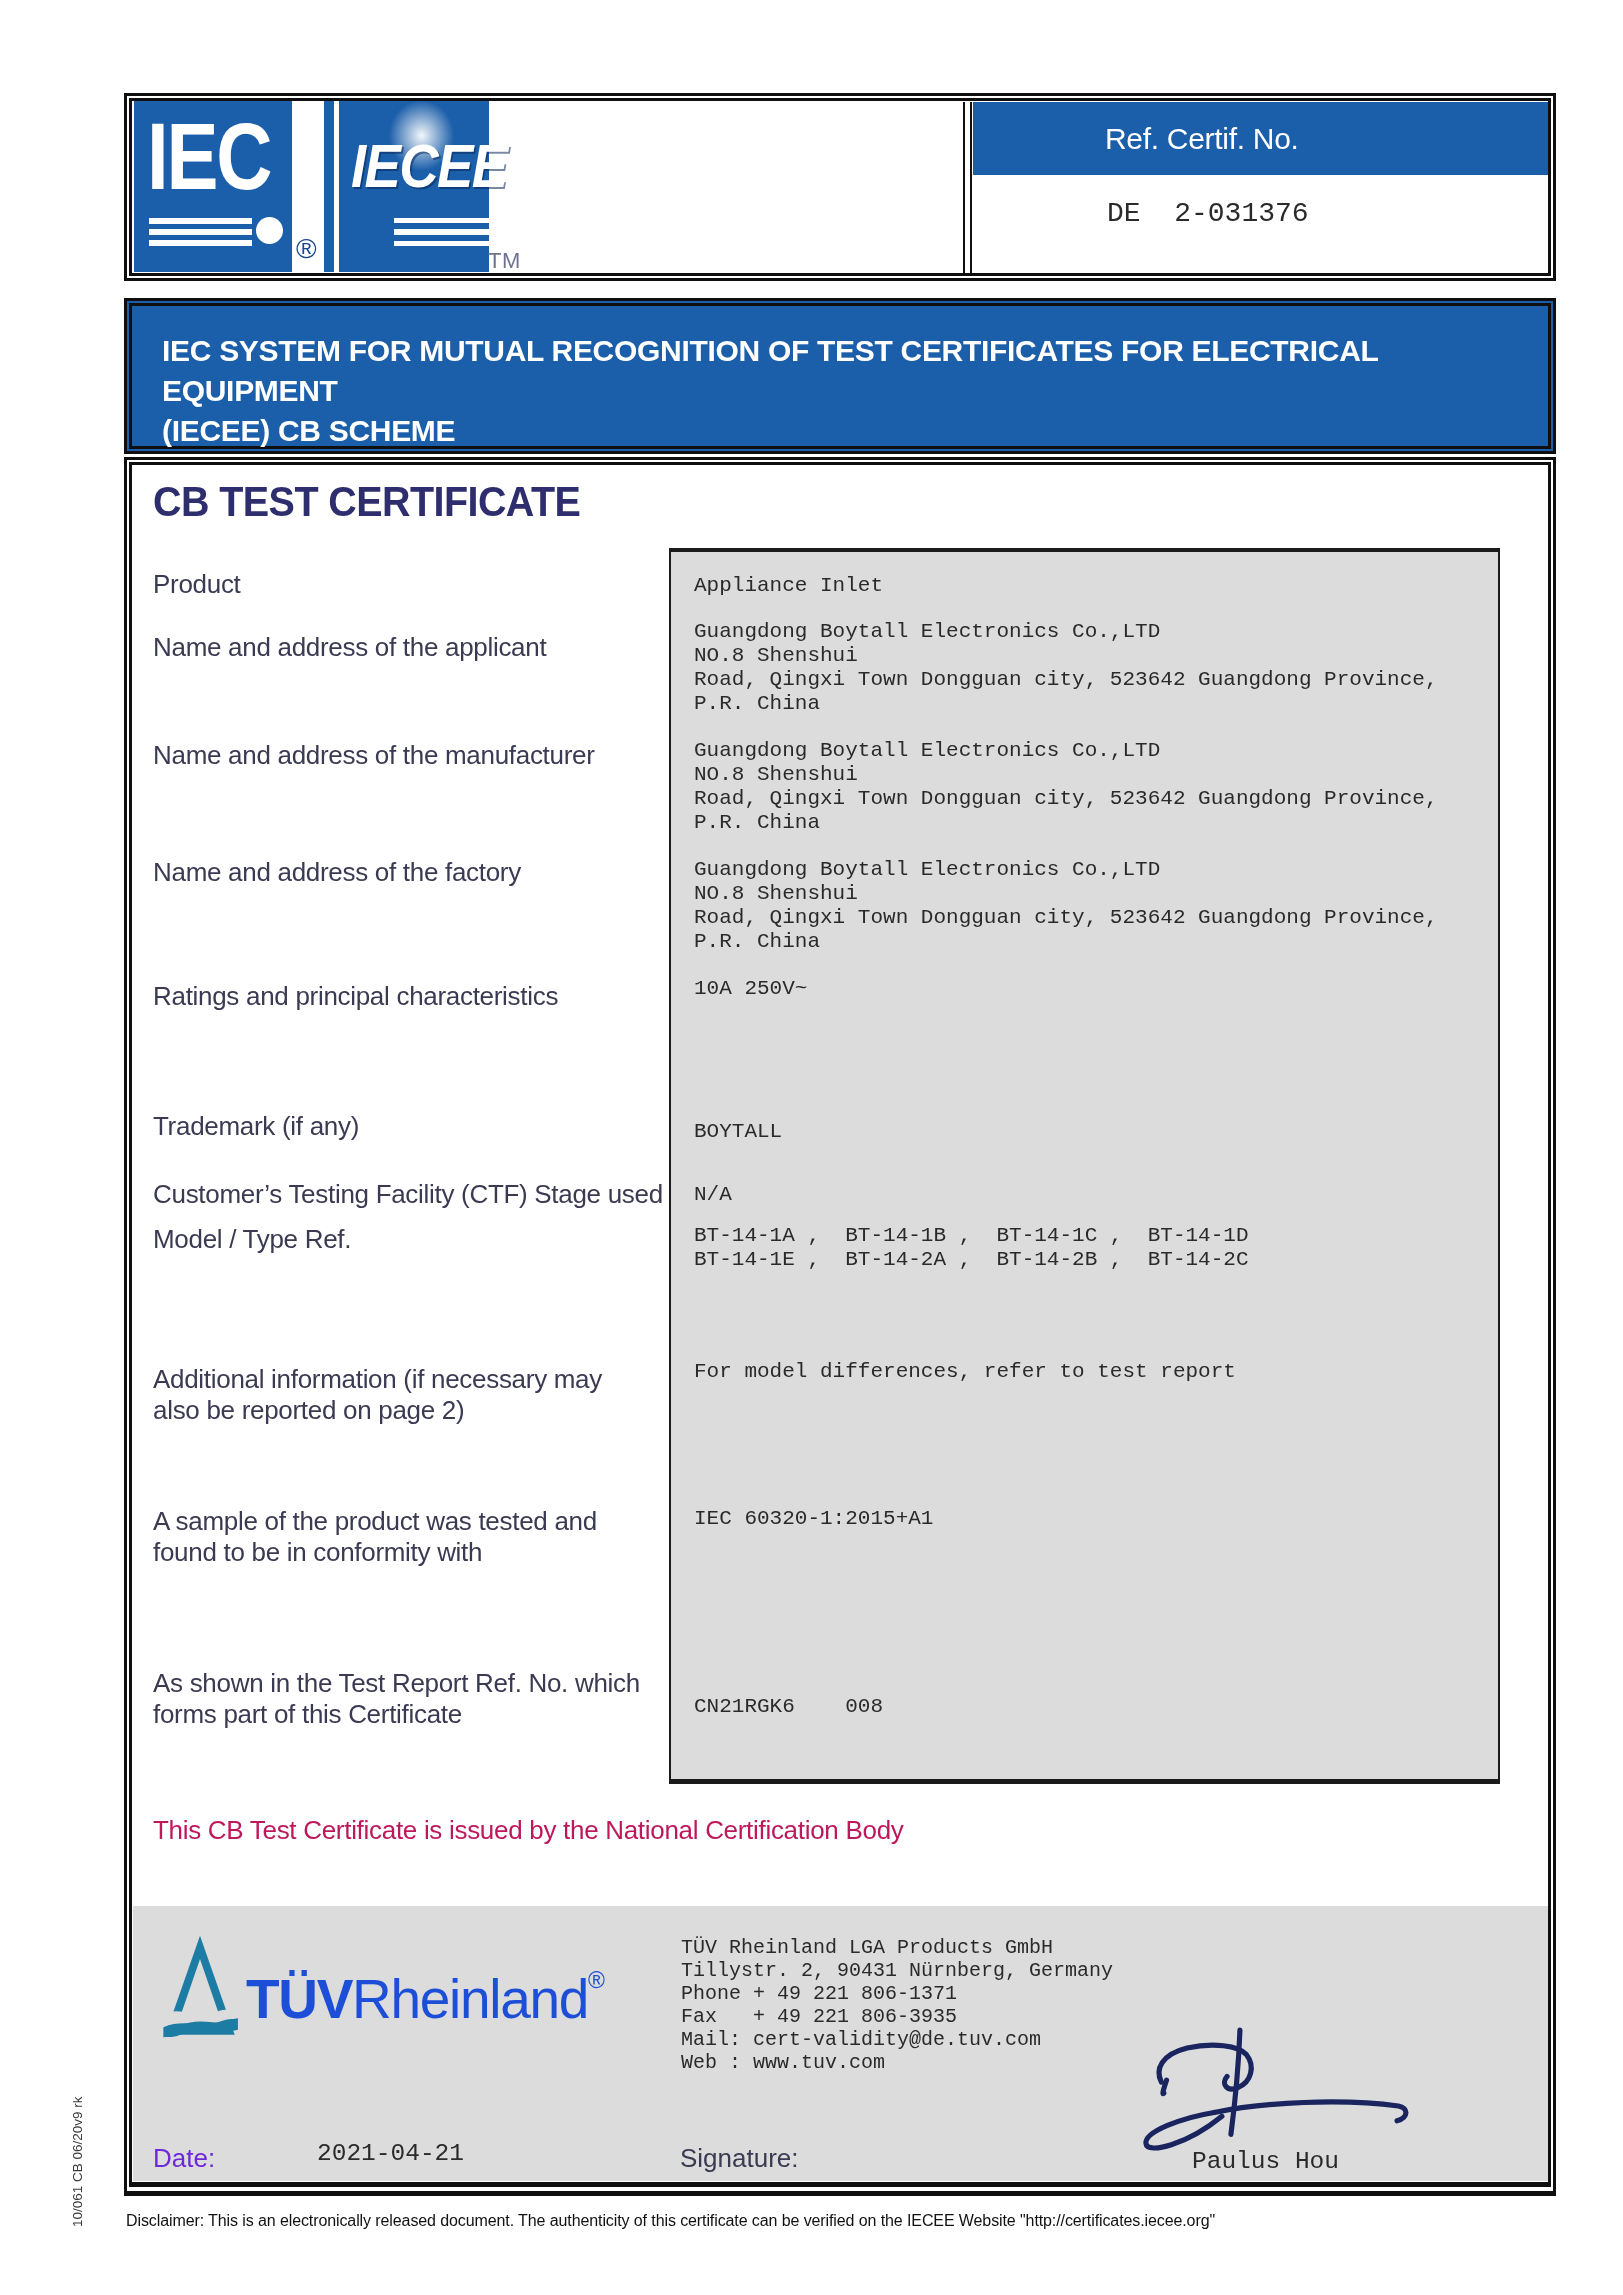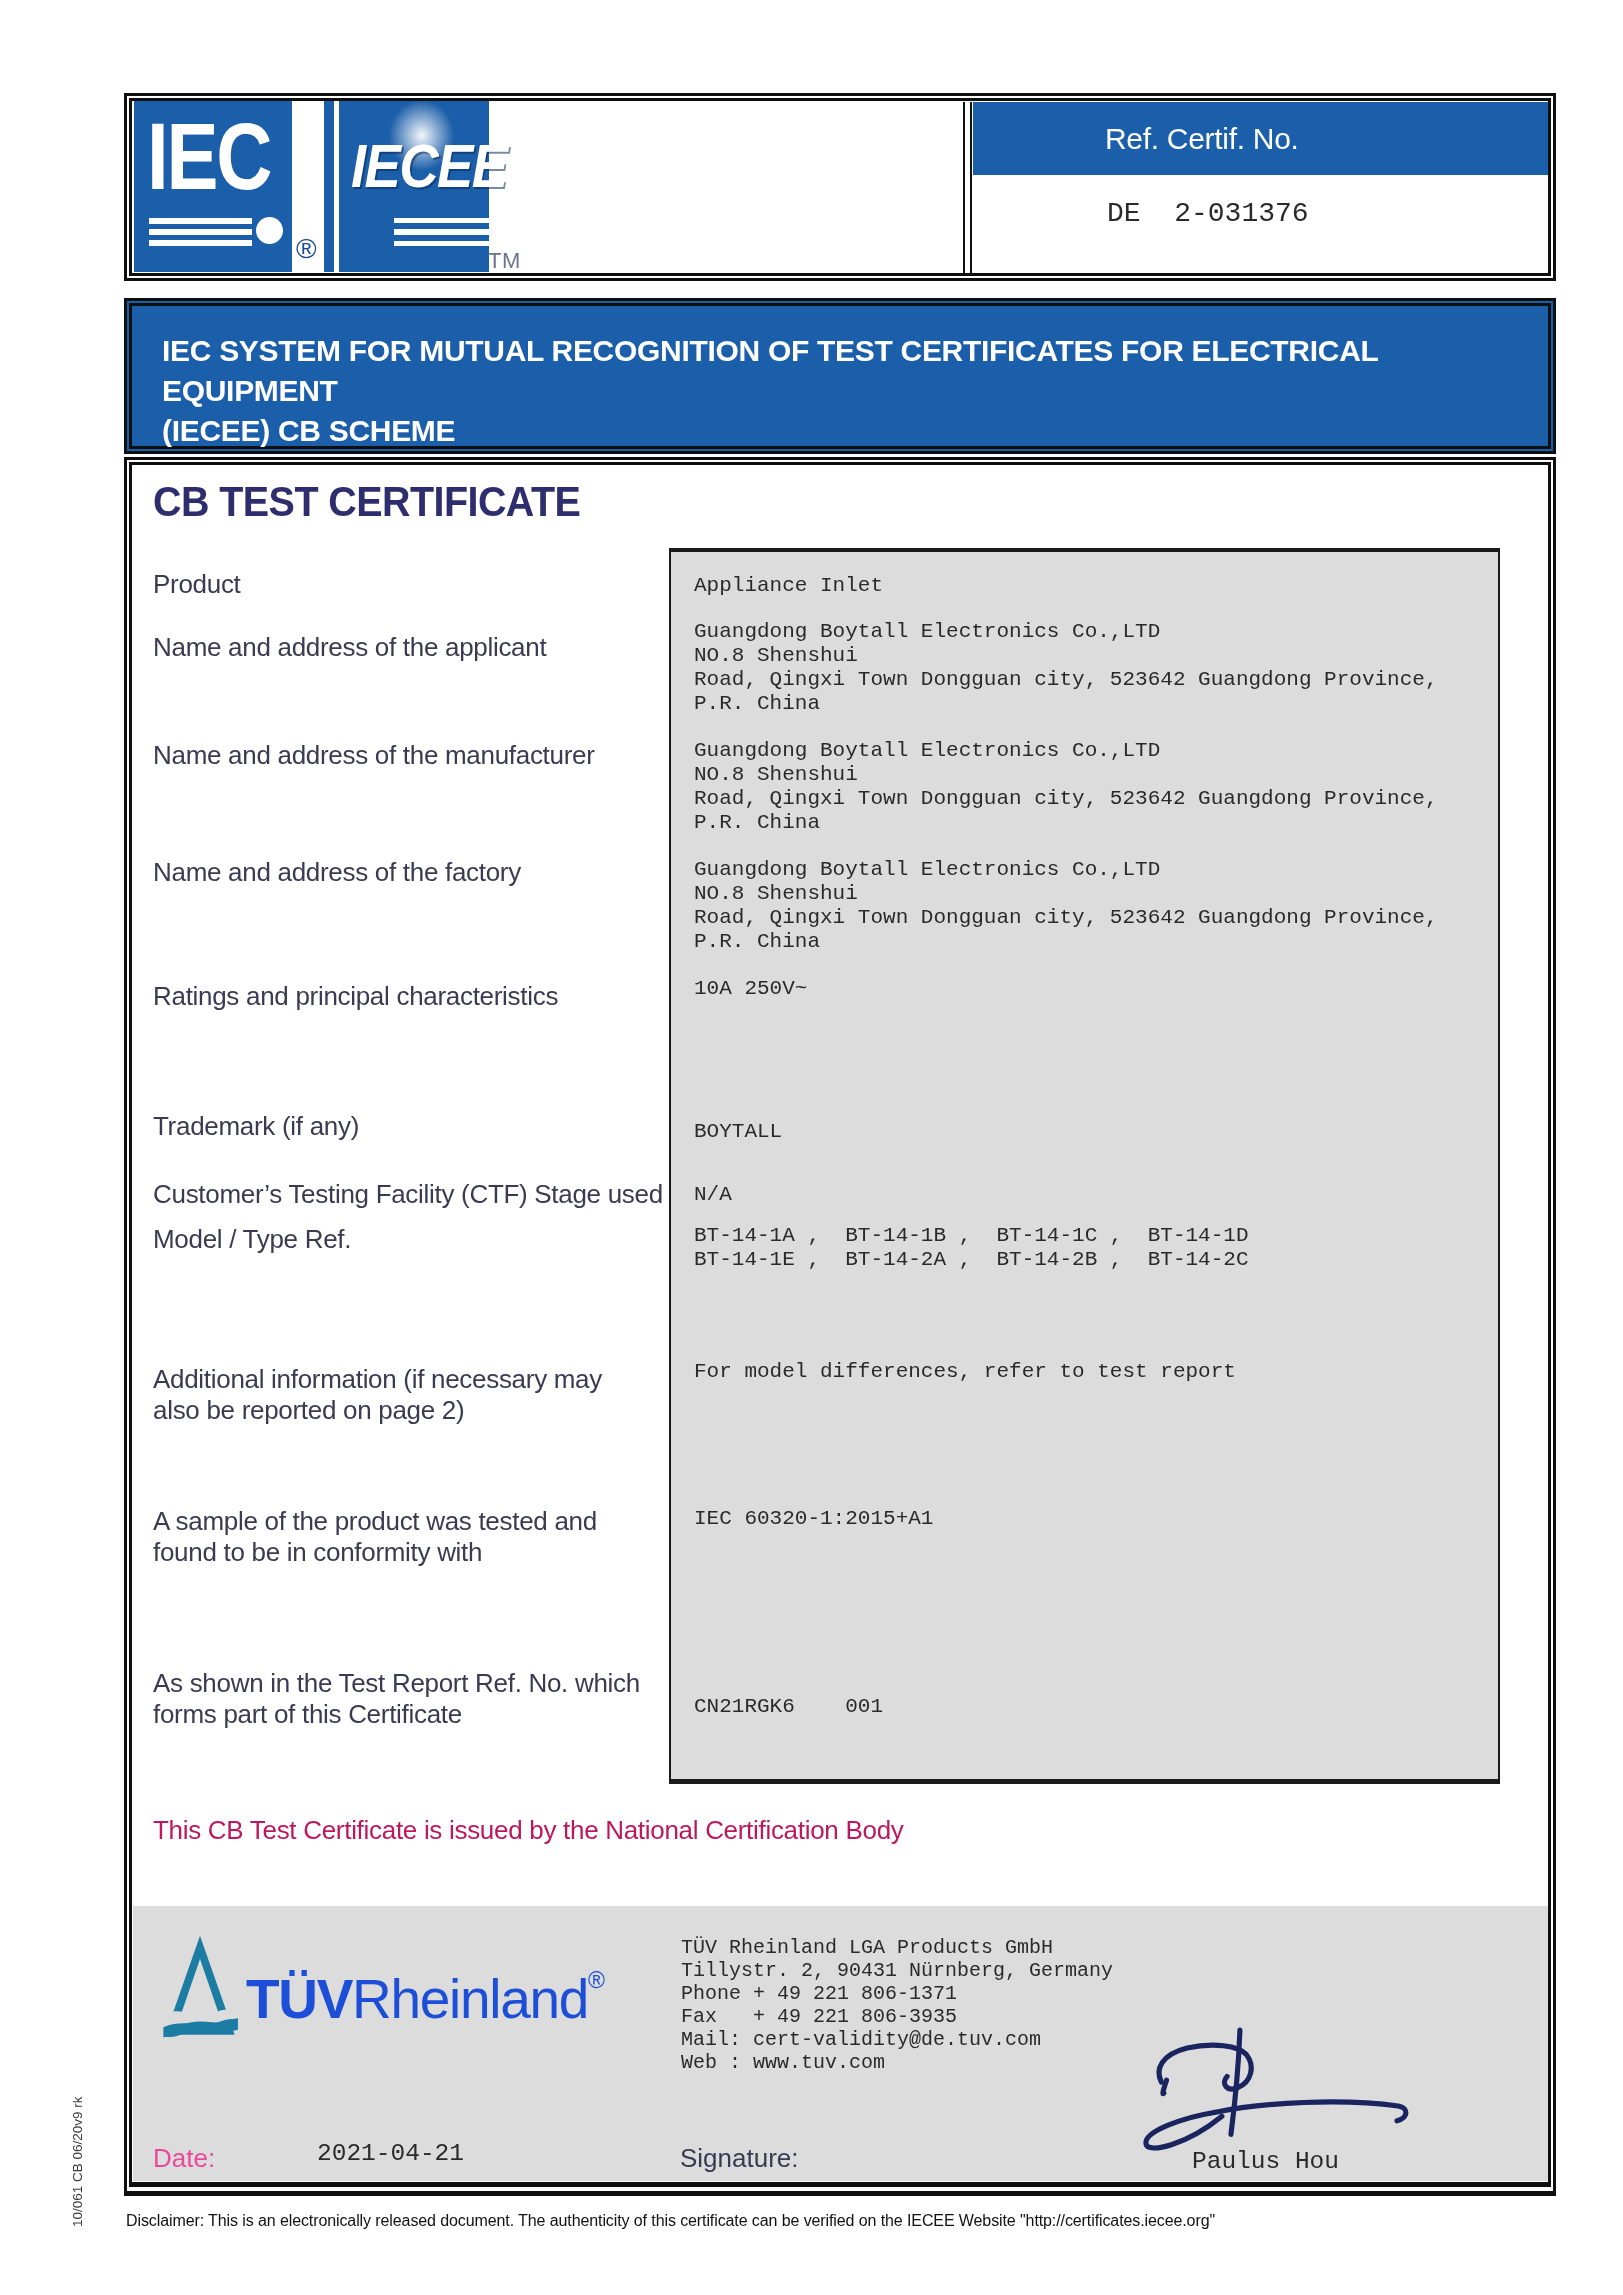--- a/index.html
+++ b/index.html
@@ -51,21 +51,21 @@
 
   
   .ncb-band{left:133px;top:1906px;width:1415px;height:275px;background:#dcdcdc;}
   .tuv-logo{left:162px;top:1932px;}
   .tuv-wordmark{left:246px;top:1967px;font-size:55px;color:#1d4ed8;letter-spacing:-1.3px;white-space:nowrap;}
   .tuv-wordmark .b{font-weight:700;}
   .tuv-wordmark .r{font-weight:400;}
   .tuv-wordmark sup{font-size:23px;vertical-align:30px;letter-spacing:0;}
   .ncb-address{left:681px;top:1936px;font-size:20px;line-height:23px;}
   .signature-svg{left:1142px;top:2021px;}
-  .date-label{left:153px;top:2143px;font-size:26px;color:#ec4899;}
+  .date-label{left:153px;top:2143px;font-size:26px;color:#6d28d9;}
   .date-value{left:317px;top:2140px;font-size:24.5px;}
   .sig-label{left:680px;top:2143px;font-size:26px;color:#3a3a52;}
   .signatory{left:1192px;top:2148px;font-size:24.5px;}
 
   
   .disclaimer{left:126px;top:2212px;width:1416px;font-size:16px;font-weight:400;color:#111;letter-spacing:-0.1px;}
   .side-code{left:70px;top:2227px;font-size:13.5px;color:#3a3a3a;white-space:nowrap;
              transform:rotate(-90deg);transform-origin:left top;}
 </style>
 </head>
@@ -142,21 +142,21 @@
 NO.8 Shenshui
 Road, Qingxi Town Dongguan city, 523642 Guangdong Province,
 P.R. China</div>
   <div class="value mono" style="top:977px;">10A 250V~</div>
   <div class="value mono" style="top:1120px;">BOYTALL</div>
   <div class="value mono" style="top:1183px;">N/A</div>
   <div class="value mono" style="top:1224px;">BT-14-1A ,  BT-14-1B ,  BT-14-1C ,  BT-14-1D
 BT-14-1E ,  BT-14-2A ,  BT-14-2B ,  BT-14-2C</div>
   <div class="value mono" style="top:1360px;">For model differences, refer to test report</div>
   <div class="value mono" style="top:1507px;">IEC 60320-1:2015+A1</div>
-  <div class="value mono" style="top:1695px;">CN21RGK6    001</div>
+  <div class="value mono" style="top:1695px;">CN21RGK6    008</div>
 
   <div class="abs issued">This CB Test Certificate is issued by the National Certification Body</div>
 
   <div class="abs ncb-band"></div>
 
   <svg class="abs tuv-logo" width="76" height="117" viewBox="0 0 118 182">
     <path d="M59 6 L113 160 L5 160 Z" fill="#1c7ca3"></path>
     <path d="M59 42 L92 138 L26 138 Z" fill="#dcdcdc"></path>
     <path d="M0 128 C 28 114, 58 136, 86 124 C 98 119, 108 122, 118 118 L118 138 C 90 148, 58 130, 28 146 C 16 152, 6 148, 0 150 Z" fill="#dcdcdc"></path>
     <path d="M2 148 C 32 134, 64 150, 94 138 C 104 134, 112 136, 118 134 L118 152 C 92 160, 58 146, 28 160 C 16 166, 6 162, 2 164 Z" fill="#1c7ca3"></path>

